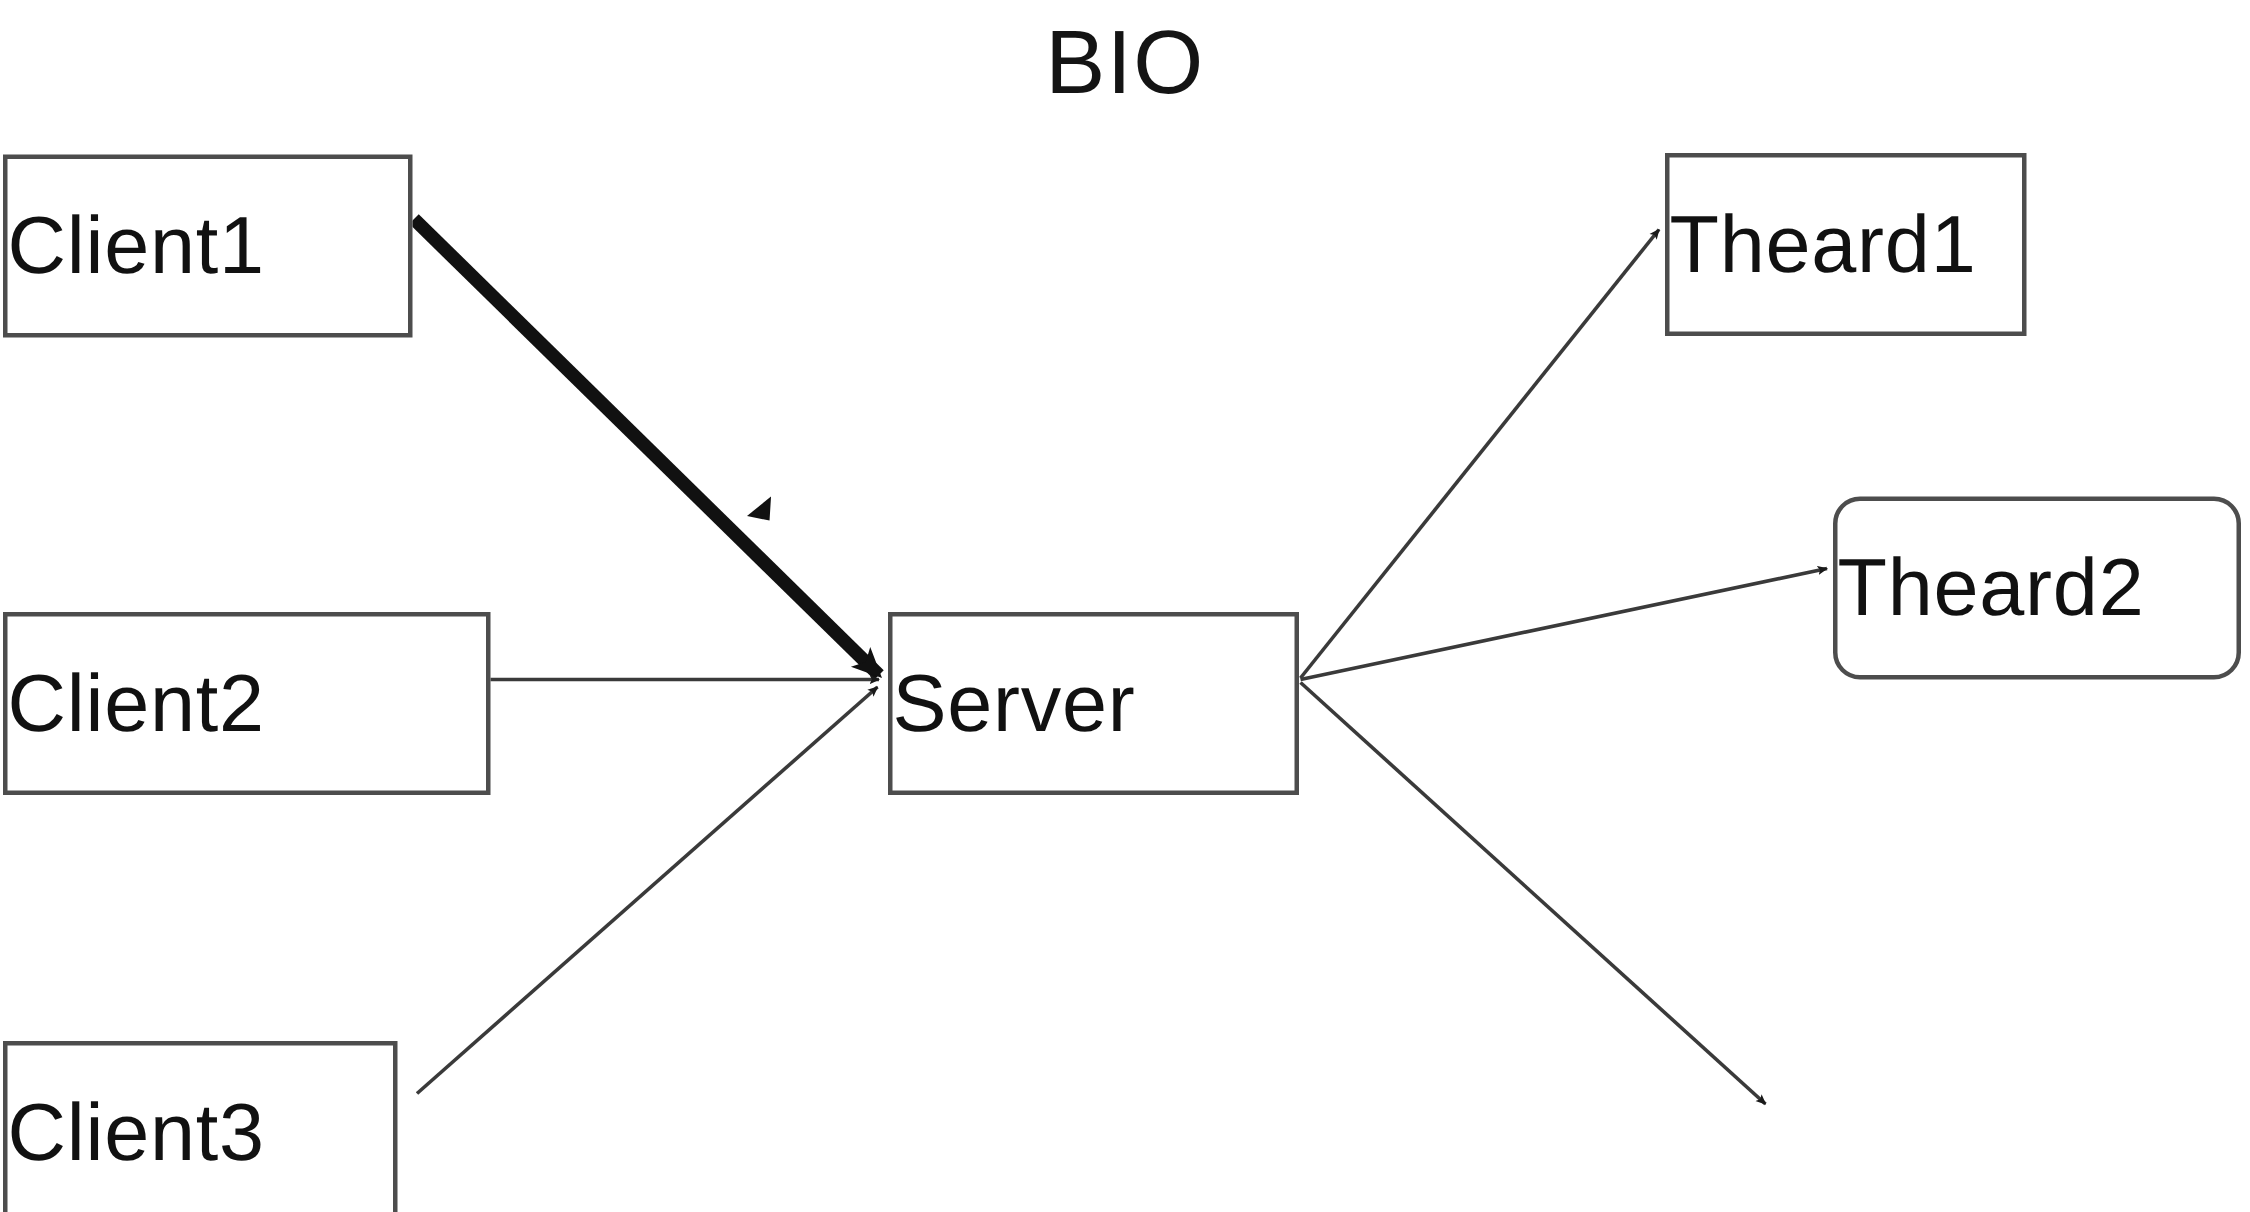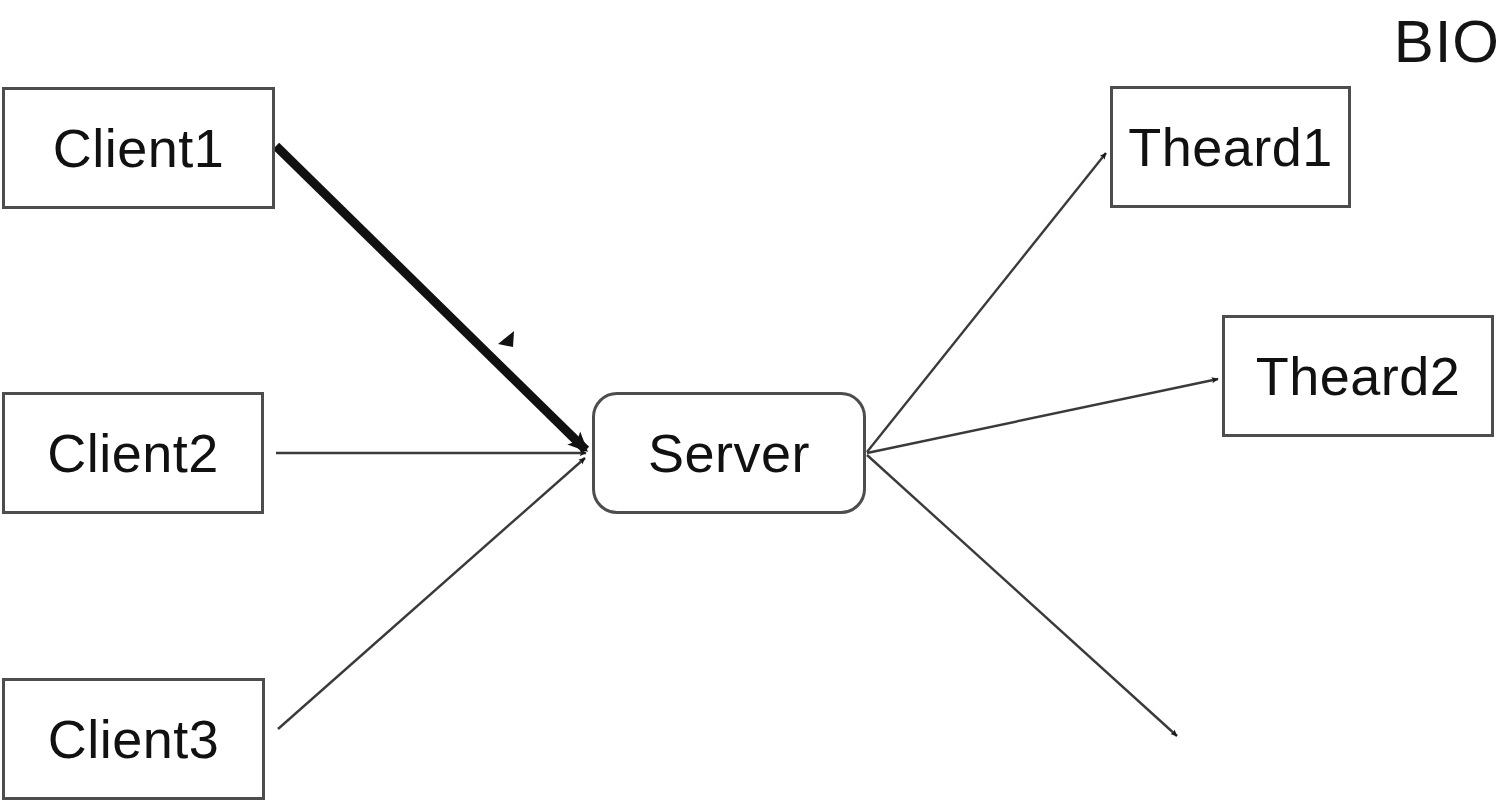--- a/index.html
+++ b/index.html
@@ -26,50 +26,51 @@
     height: 808px;
     pointer-events: none;
   }
   .node {
     position: absolute;
     box-sizing: border-box;
     background: #ffffff;
     border: 3px solid #4d4d4d;
     display: flex;
     align-items: center;
-    justify-content: center;
+    justify-content: flex-start;
     z-index: 3;
+    margin-top: 16px;
   }
   .node .node-label {
     font-size: 54px;
     line-height: 1;
     color: #111111;
     font-weight: 400;
     letter-spacing: 0.5px;
     white-space: nowrap;
   }
   #diagram-title {
     position: absolute;
     left: 0;
     top: 12px;
     width: 1500px;
-    text-align: right;
+    text-align: center;
     font-size: 60px;
     line-height: 1;
     color: #141414;
     letter-spacing: 1px;
     z-index: 4;
   }
   
   #node-client1 { left: 2px;    top: 87px;  width: 273px; height: 122px; }
-  #node-client2 { left: 2px;    top: 392px; width: 262px; height: 122px; }
+  #node-client2 { left: 2px;    top: 392px; width: 325px; height: 122px; }
   #node-client3 { left: 2px;    top: 678px; width: 263px; height: 122px; }
-  #node-server  { left: 592px;  top: 392px; width: 274px; height: 122px; border-radius: 25px; }
+  #node-server  { left: 592px;  top: 392px; width: 274px; height: 122px; }
   #node-theard1 { left: 1110px; top: 86px;  width: 241px; height: 122px; }
-  #node-theard2 { left: 1222px; top: 315px; width: 272px; height: 122px; }
+  #node-theard2 { left: 1222px; top: 315px; width: 272px; height: 122px; border-radius: 18px; }
   #node-theard3 { left: 1181px; top: 678px; width: 274px; height: 122px; }
 </style>
 </head>
 <body>
 
 <div id="canvas">
 
   <div id="diagram-title">BIO</div>
 
   <svg id="edges" viewBox="0 0 1500 808" width="1500" height="808" xmlns="http://www.w3.org/2000/svg">

